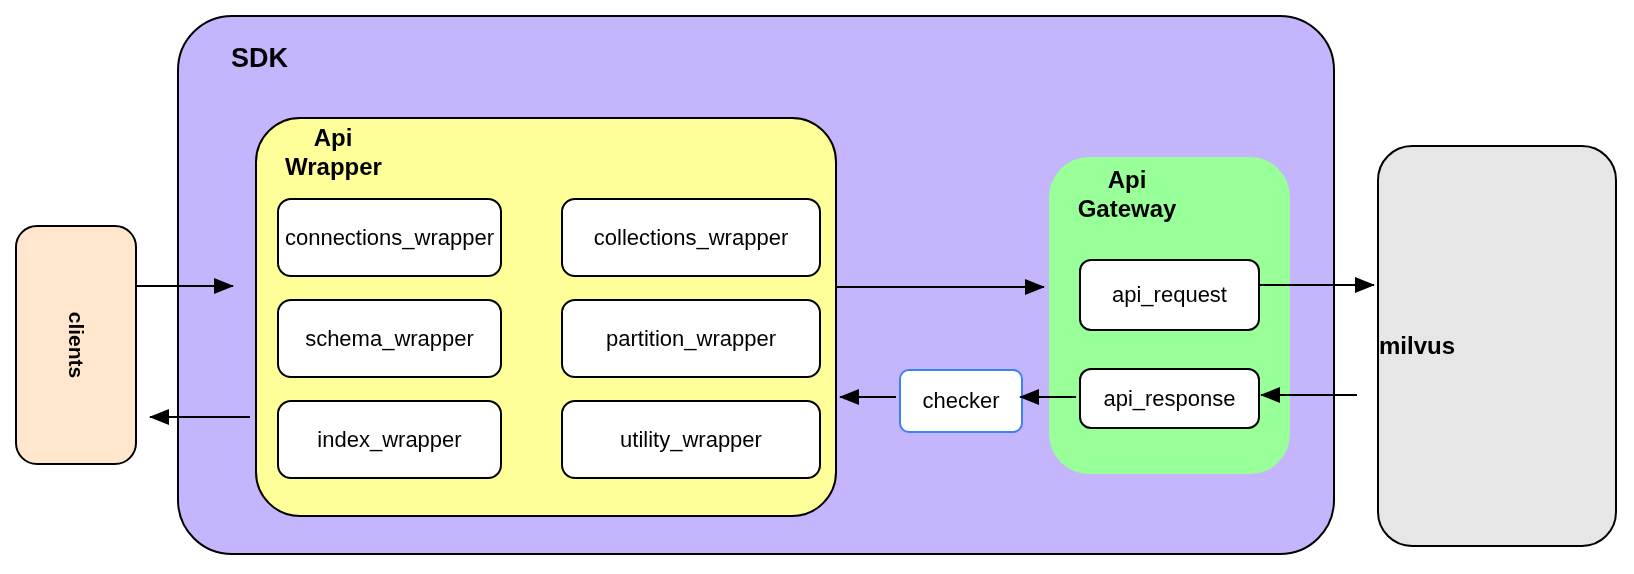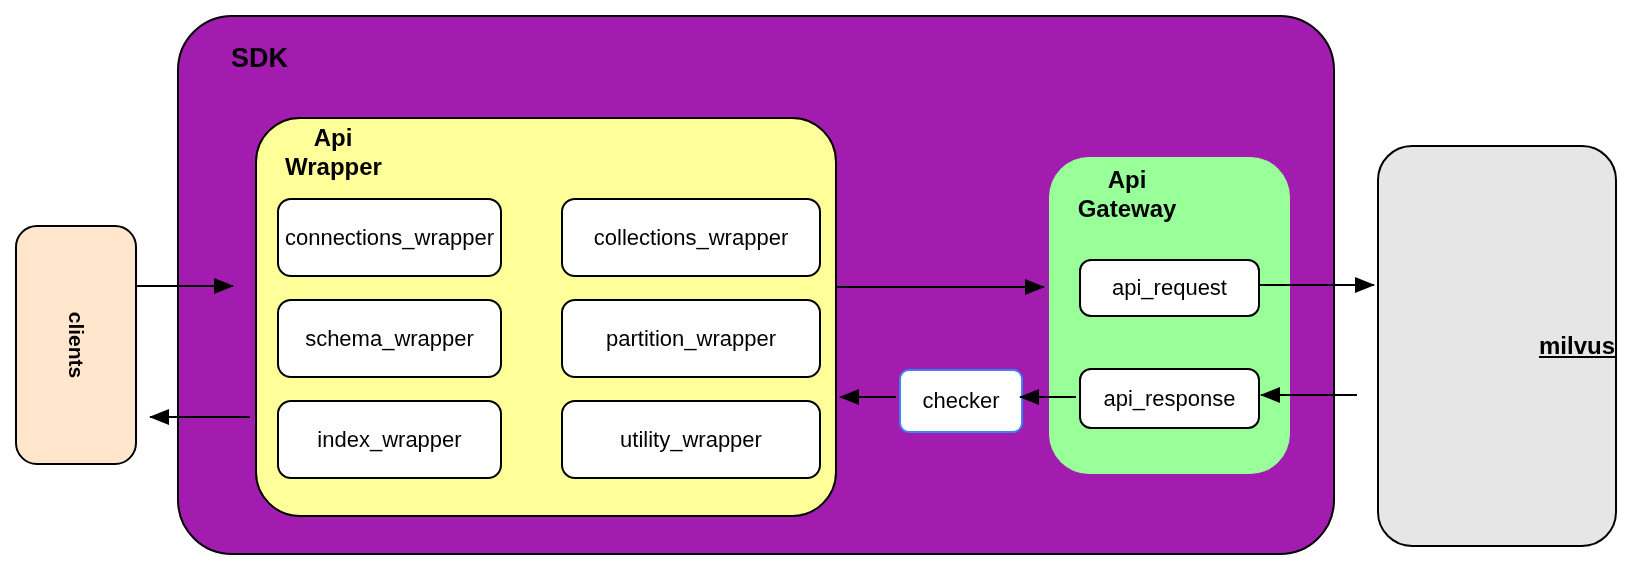--- a/index.html
+++ b/index.html
@@ -91,47 +91,47 @@
   .gateway-box {
     position: absolute;
     left: 30px; width: 181px;
     box-sizing: border-box;
     border: 2px solid #000000;
     border-radius: 12px;
     background: #ffffff;
     display: flex; align-items: center; justify-content: center;
     font-size: 22px;
   }
-  #api-request  { top: 102px; height: 58px; }
+  #api-request  { top: 102px; height: 72px; }
   #api-response { top: 211px; height: 61px; }
   
   #milvus {
     left: 1377px; top: 145px; width: 240px; height: 402px;
     border-radius: 35px;
-    display: flex; align-items: center; justify-content: flex-end; text-decoration: underline;
+    display: flex; align-items: center; justify-content: flex-start;
   }
   #milvus .label { font-weight: bold; font-size: 24px; }
   
   #connectors {
     position: absolute; left: 0; top: 0;
     width: 1634px; height: 574px;
     pointer-events: none;
   }
   #connectors line { stroke: #000000; stroke-width: 2.2px; }
 </style>
 </head>
 <body>
 
 <div id="canvas">
 
   <div class="node" id="clients" style="background-color: rgb(255, 230, 204);">
     <span class="label">clients</span>
   </div>
 
-  <div class="node" id="sdk" style="background-color: #a21caf;">
+  <div class="node" id="sdk" style="background-color: #c4b5fd;">
     <div class="label" id="sdk-label">SDK</div>
 
     <div class="node" id="api-wrapper" style="position: absolute; left: 76px; top: 100px; background-color: rgb(255, 255, 153);">
       <div class="label" id="api-wrapper-label">Api
 Wrapper</div>
 
       <div class="module-box col-left row-1">connections_wrapper</div>
       <div class="module-box col-right row-1">collections_wrapper</div>
       <div class="module-box col-left row-2">schema_wrapper</div>
       <div class="module-box col-left row-3">index_wrapper</div>

